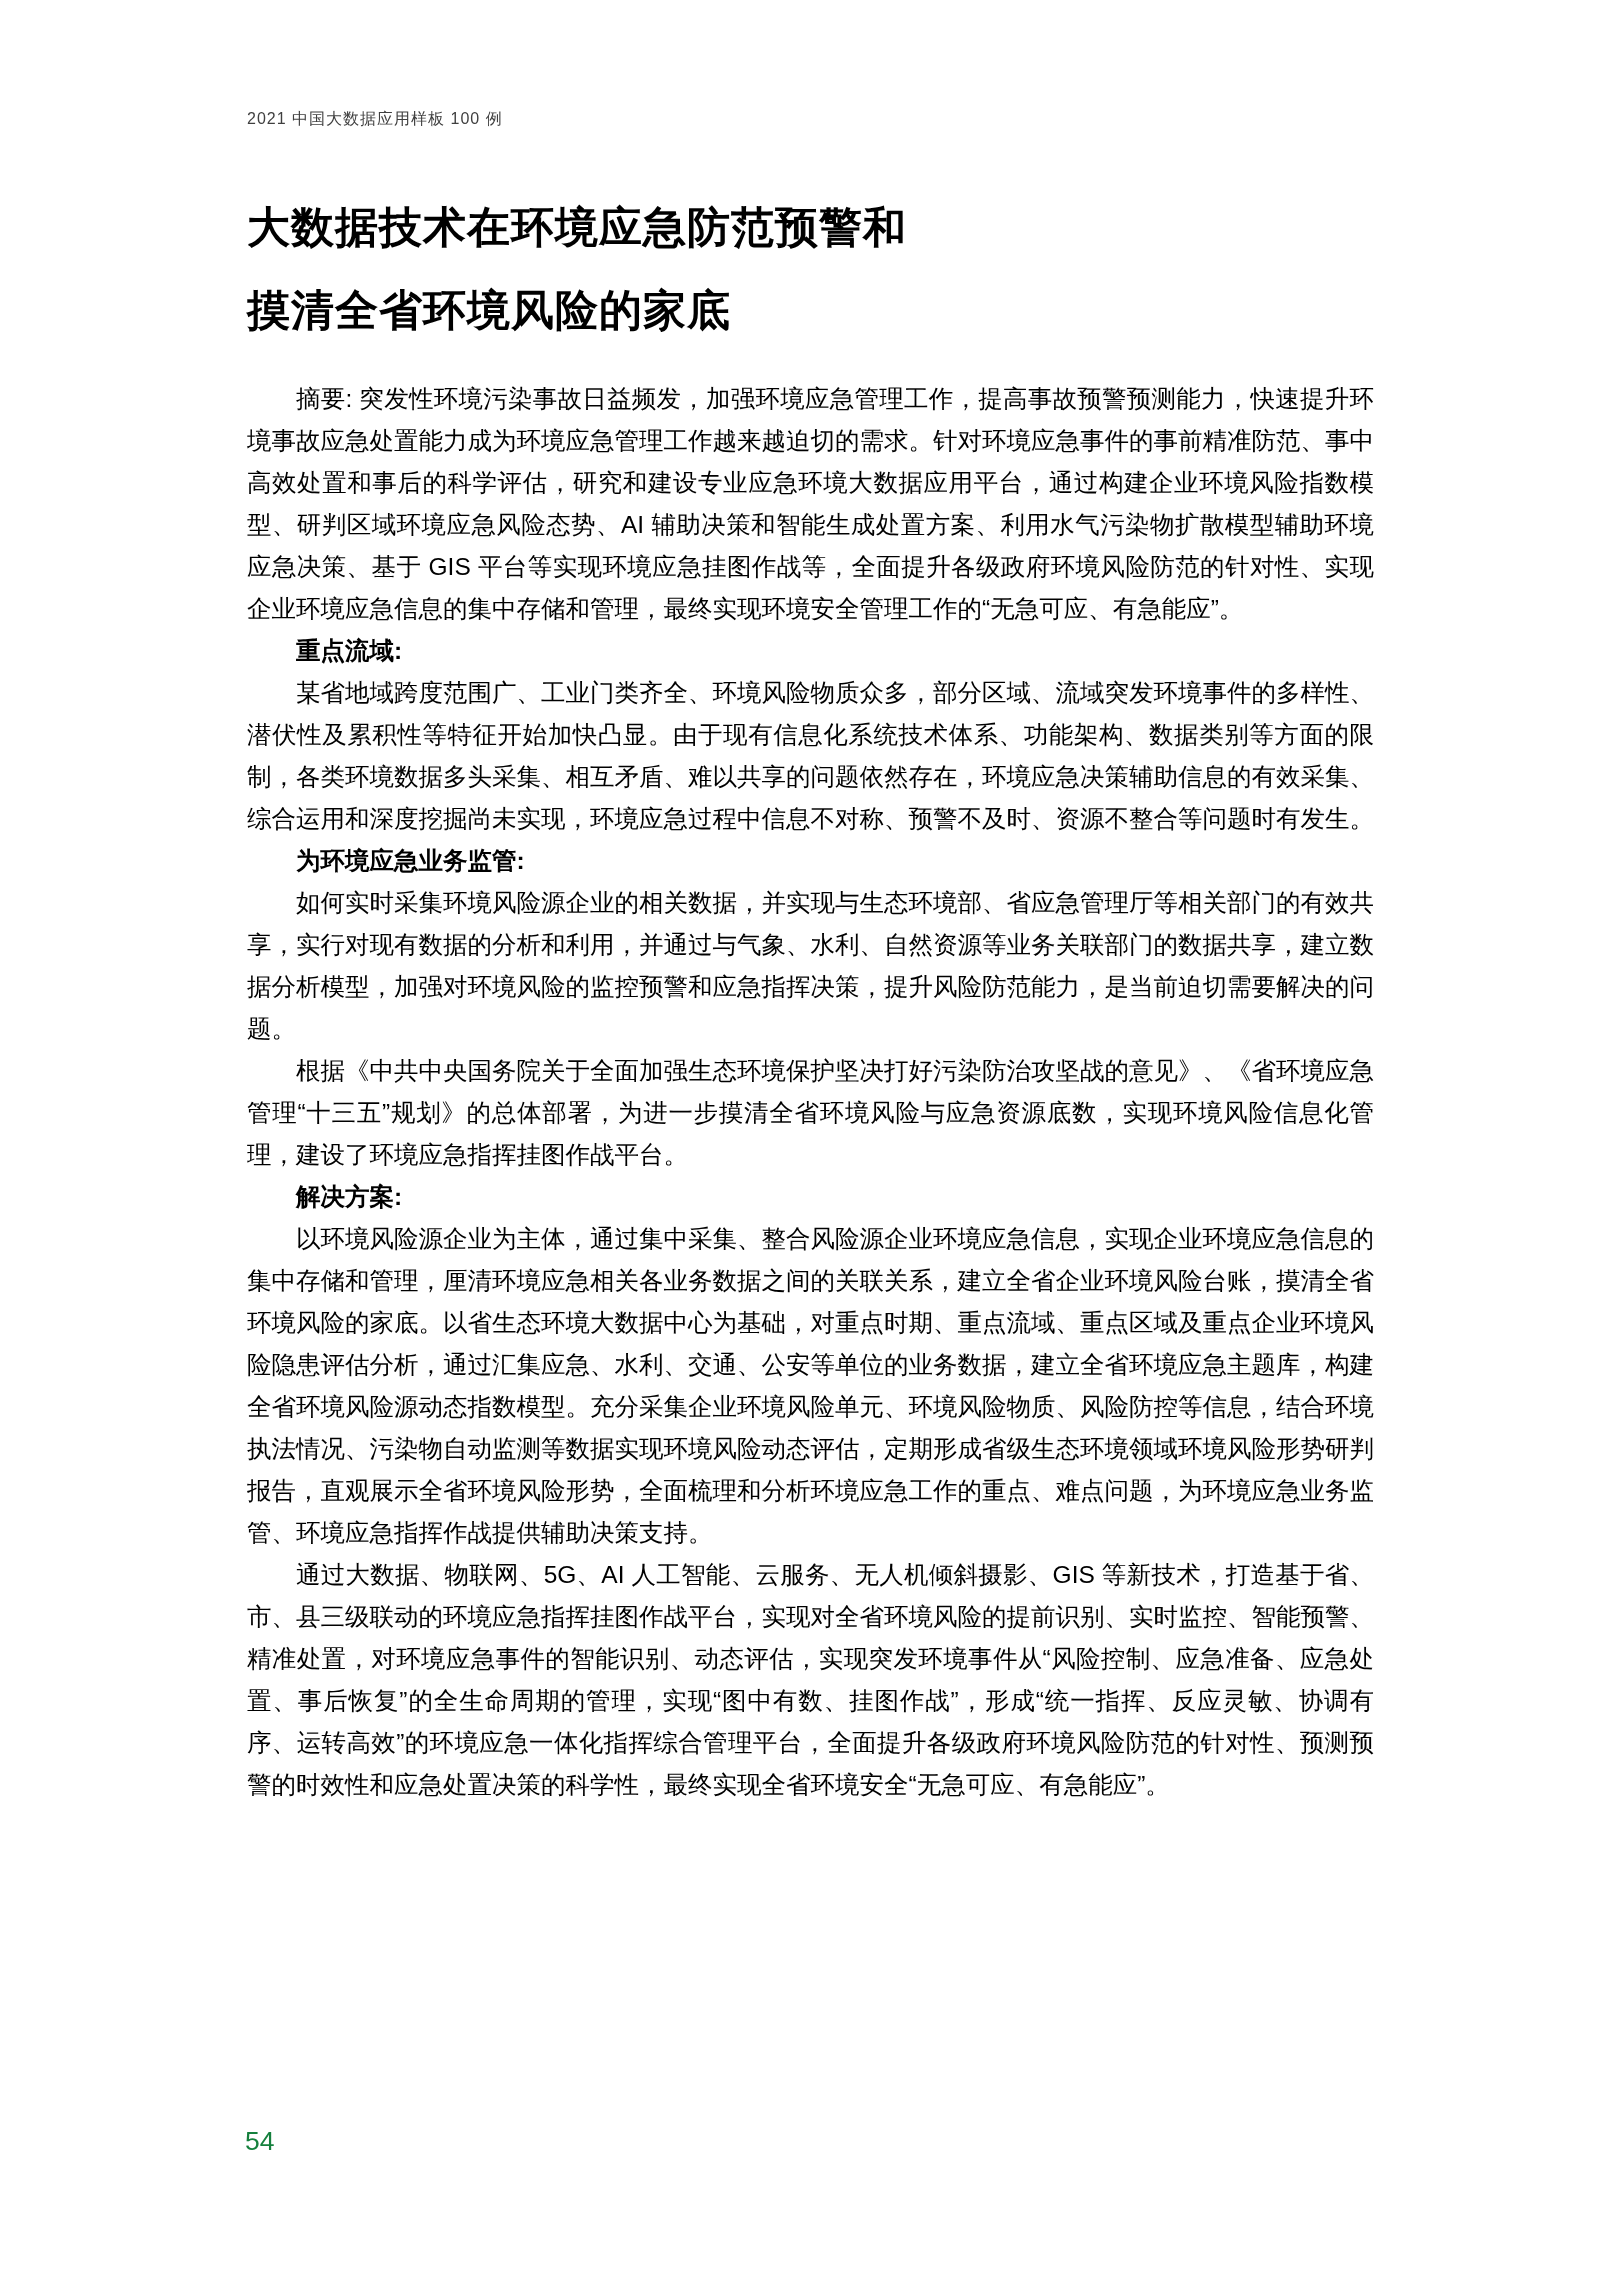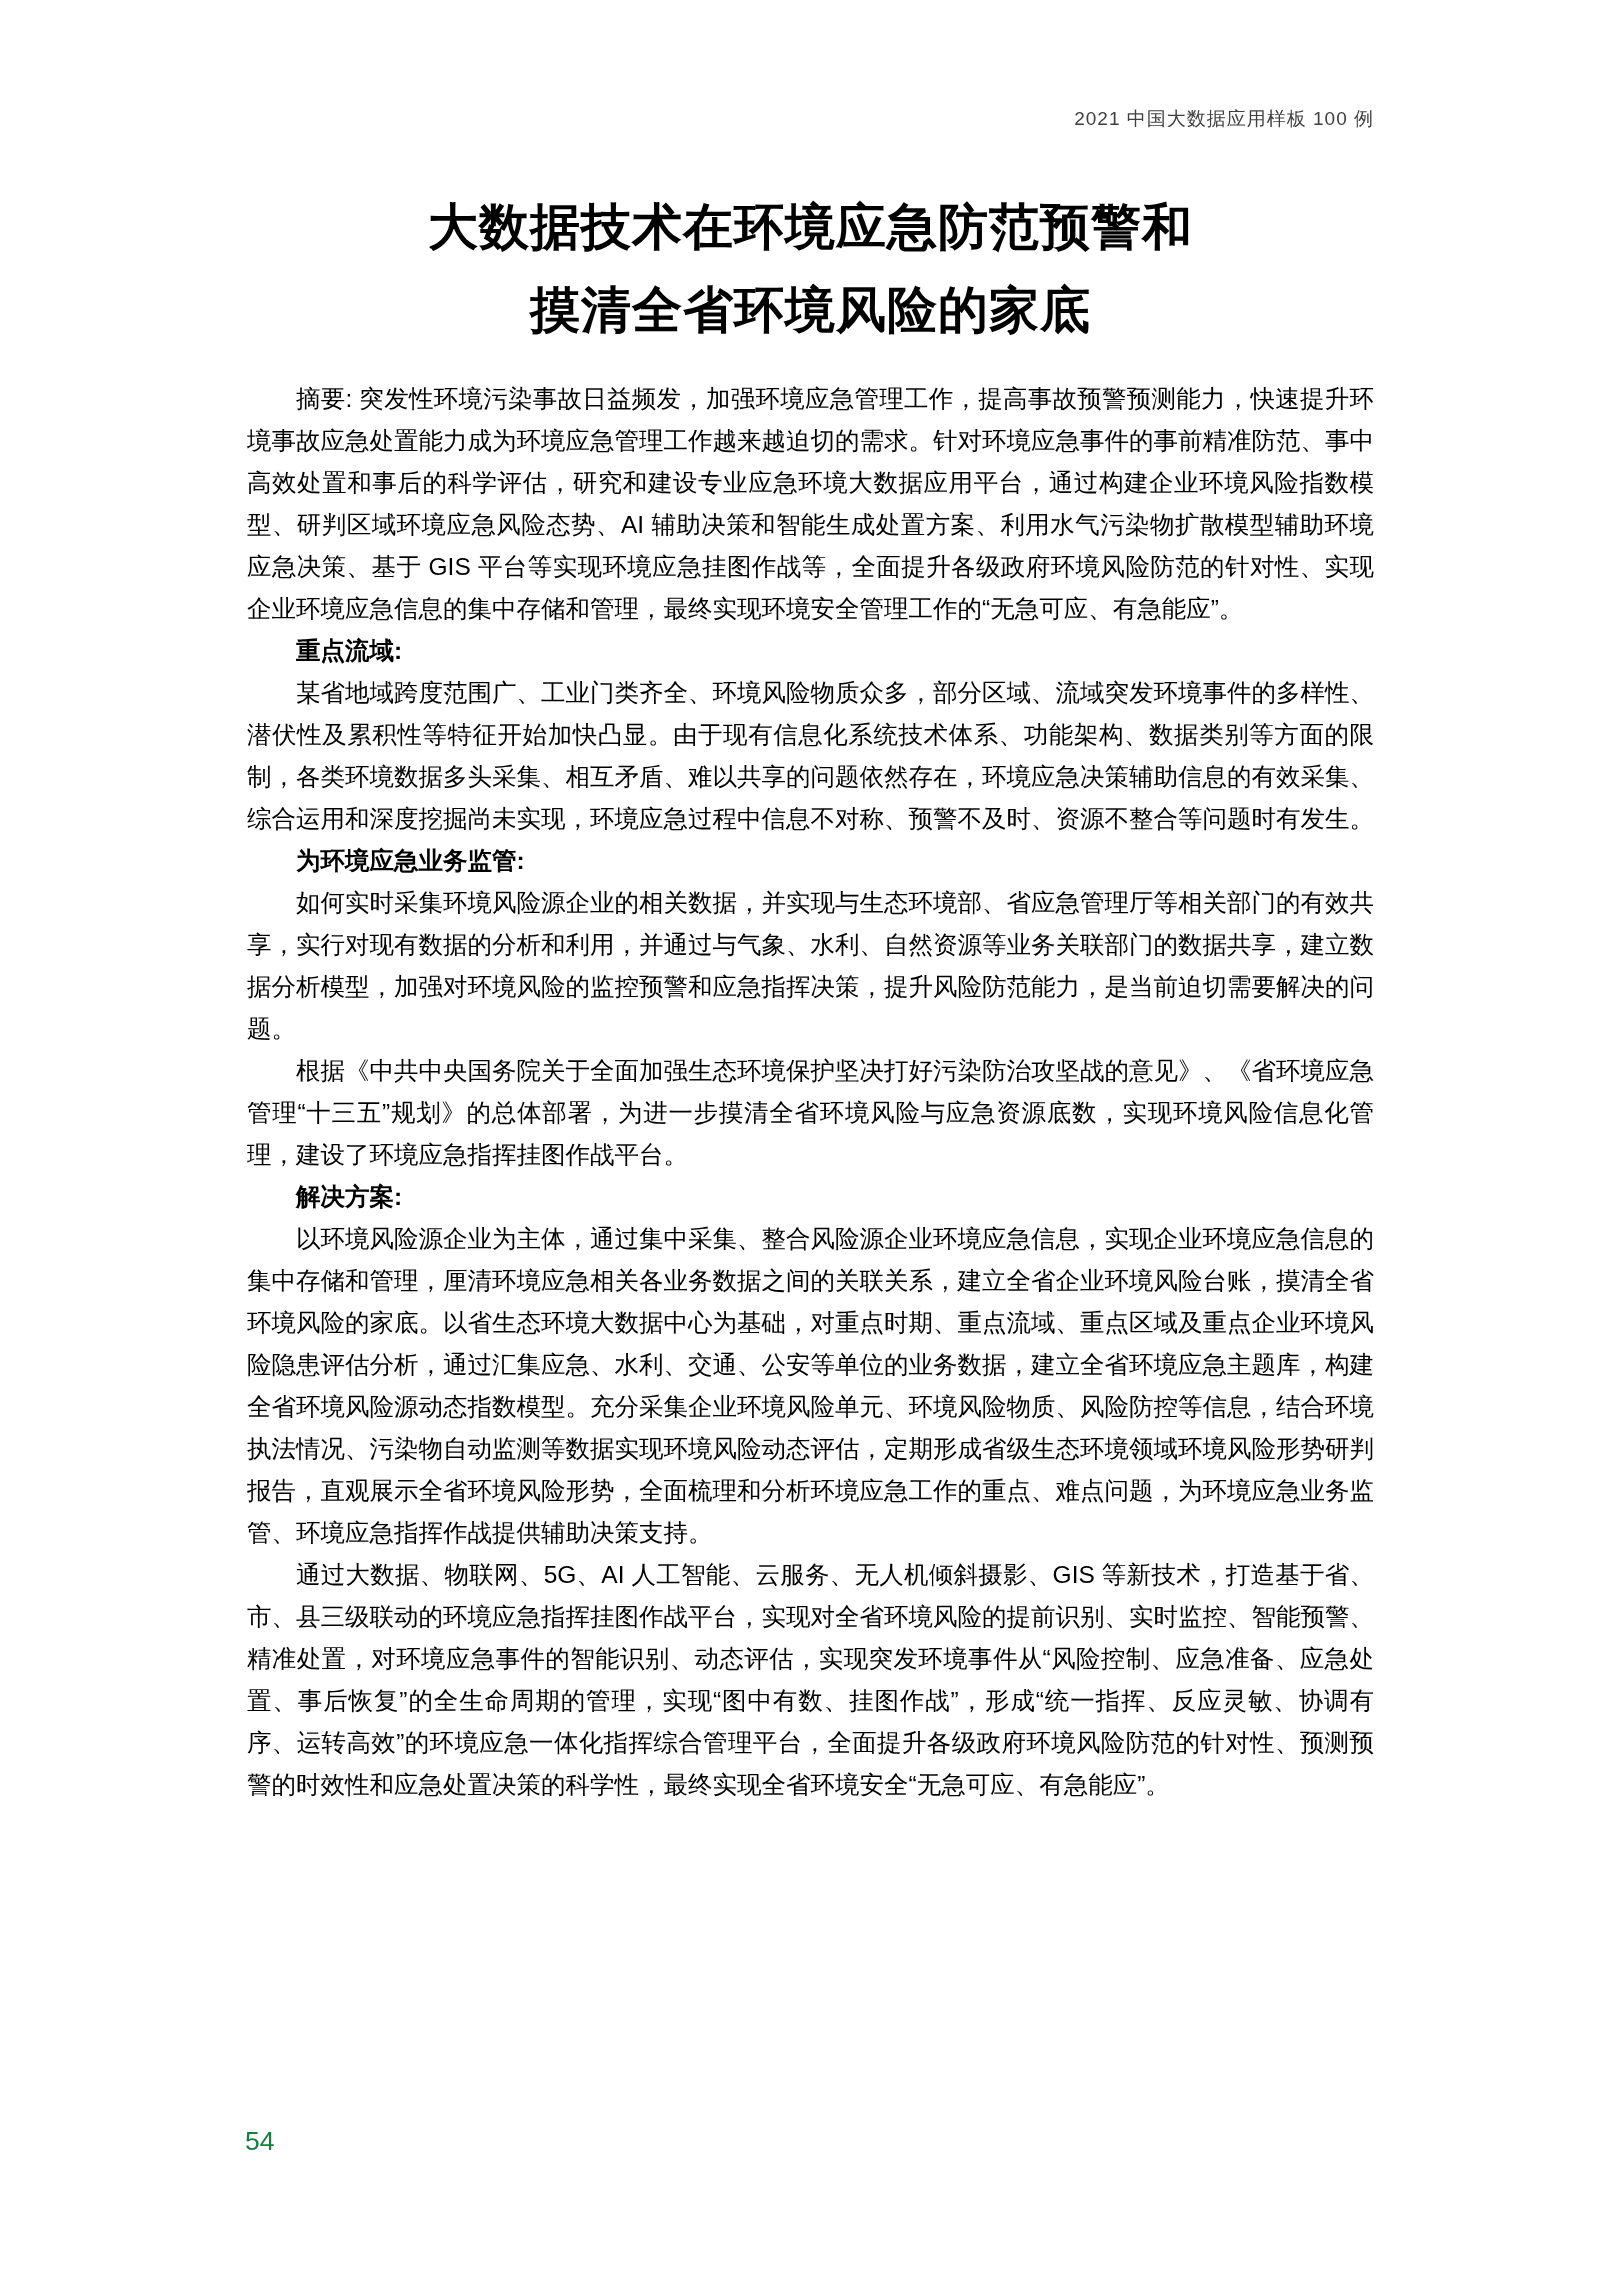--- a/index.html
+++ b/index.html
@@ -14,38 +14,37 @@
     background: #ffffff;
     font-family: "Liberation Sans", "DejaVu Sans", sans-serif;
     color: #000000;
     overflow: hidden;
   }
   .running-header {
     position: absolute;
     top: 104px;
     left: 247px;
     width: 1127px;
-    text-align: right;
-    font-size: 19px;
+    font-size: 16px;
     line-height: 29px;
     color: #3f3f3f;
     letter-spacing: 1px;
   }
   .content {
     position: absolute;
     left: 247px;
     top: 186px;
     width: 1127px;
   }
   .title {
     margin: 0 0 25.5px 0;
-    font-size: 50px;
+    font-size: 43px;
     line-height: 83px;
     font-weight: 700;
-    text-align: center;
+    text-align: left;
     letter-spacing: 1px;
   }
   .title .title-line {
     display: block;
   }
   .body {
     margin: 0;
     font-size: 24.5px;
     line-height: 42px;
     text-align: justify;

